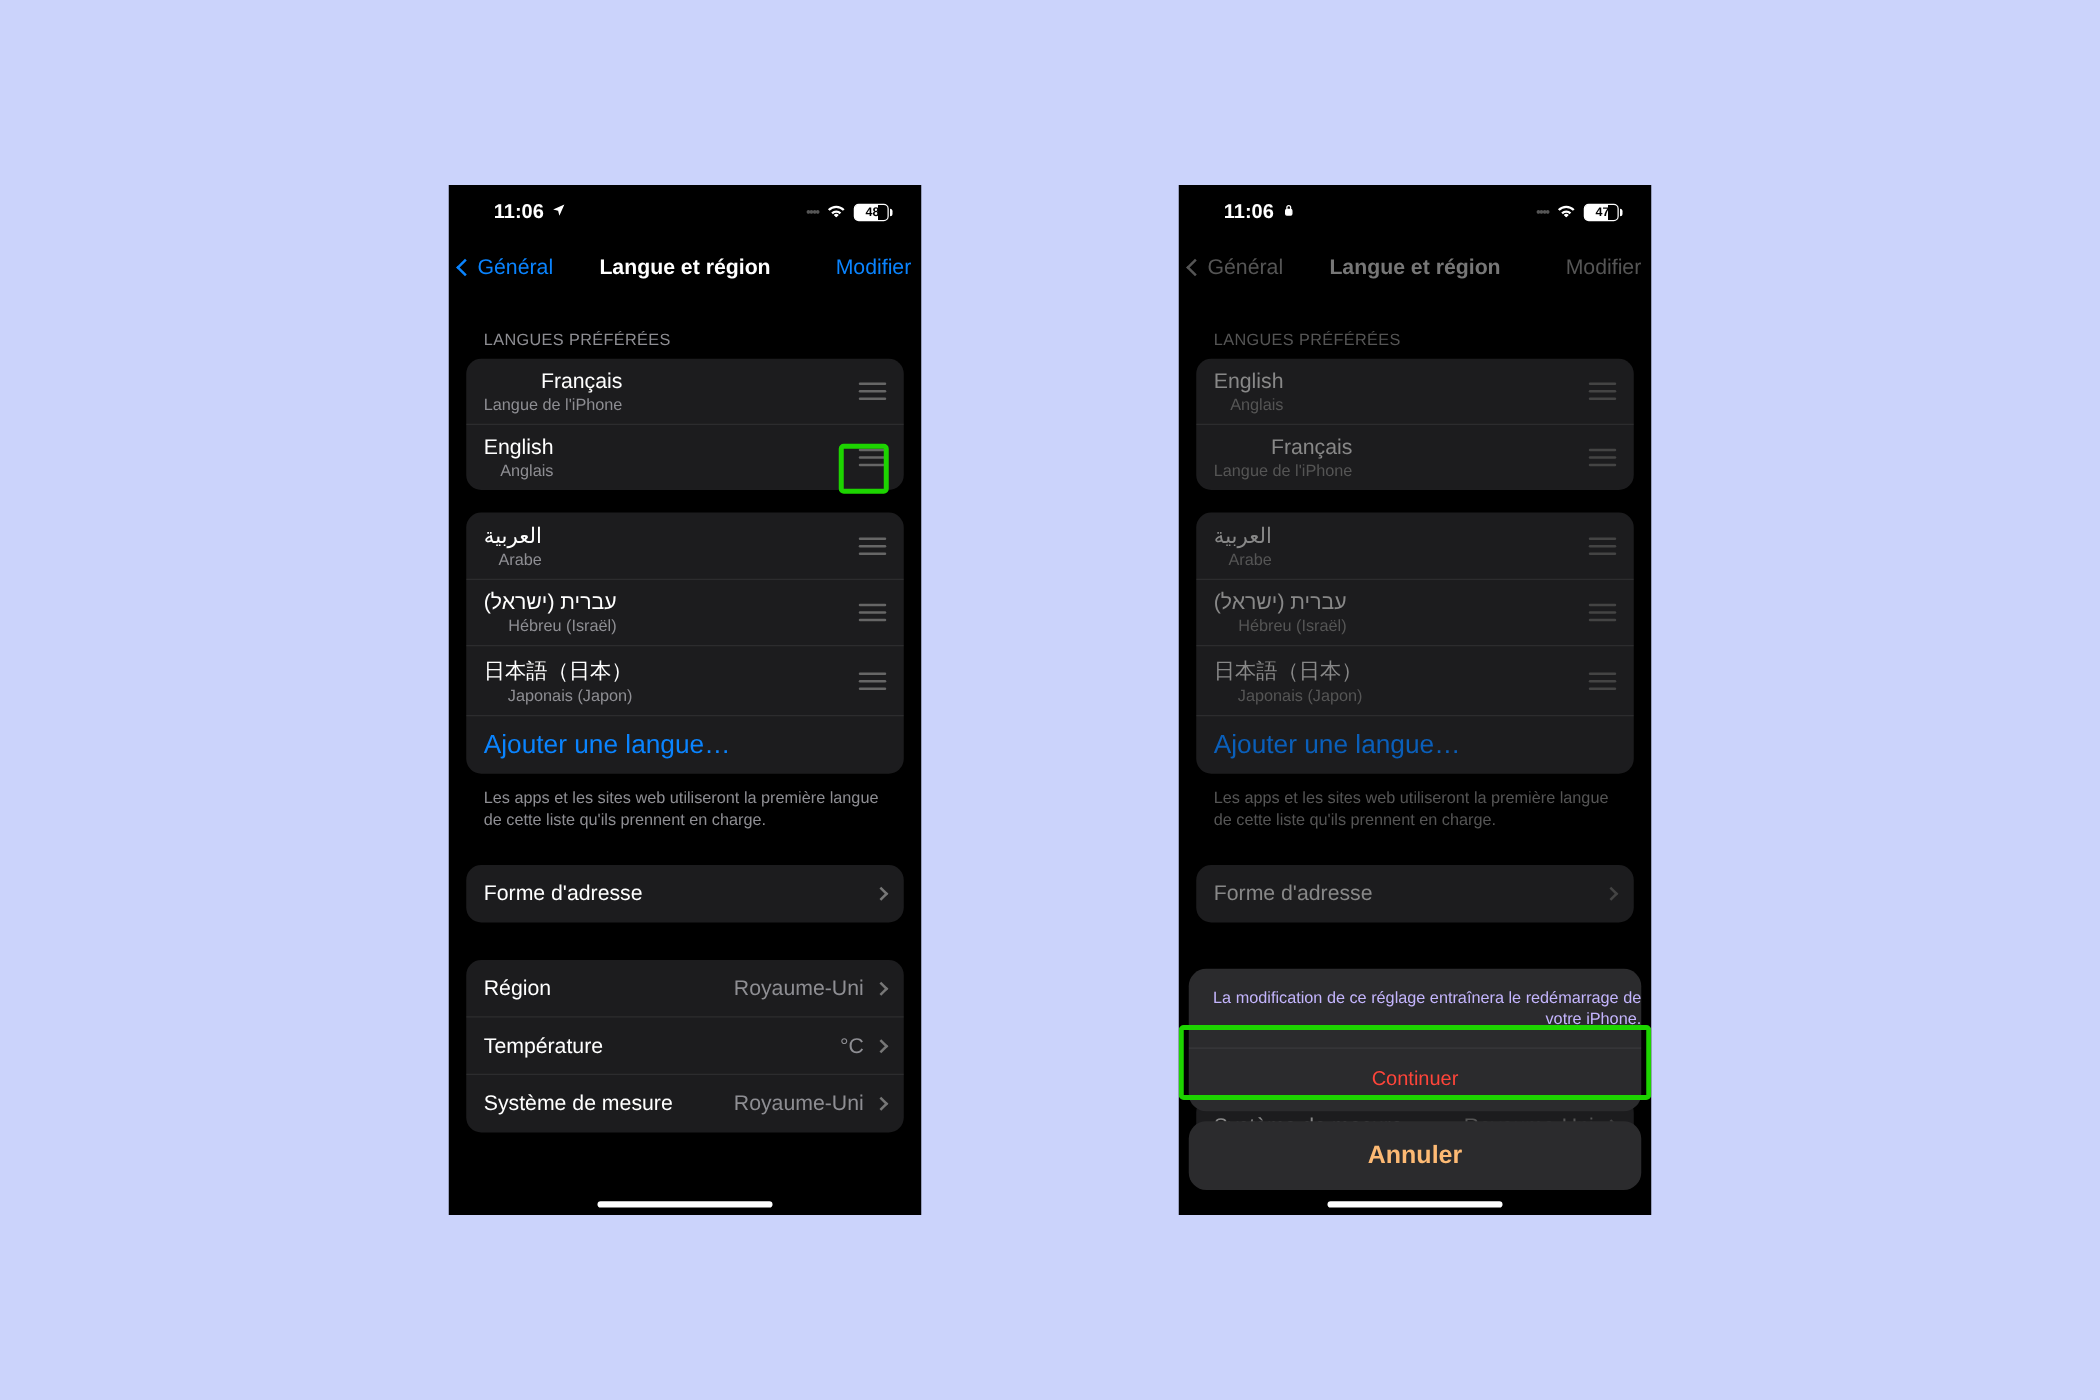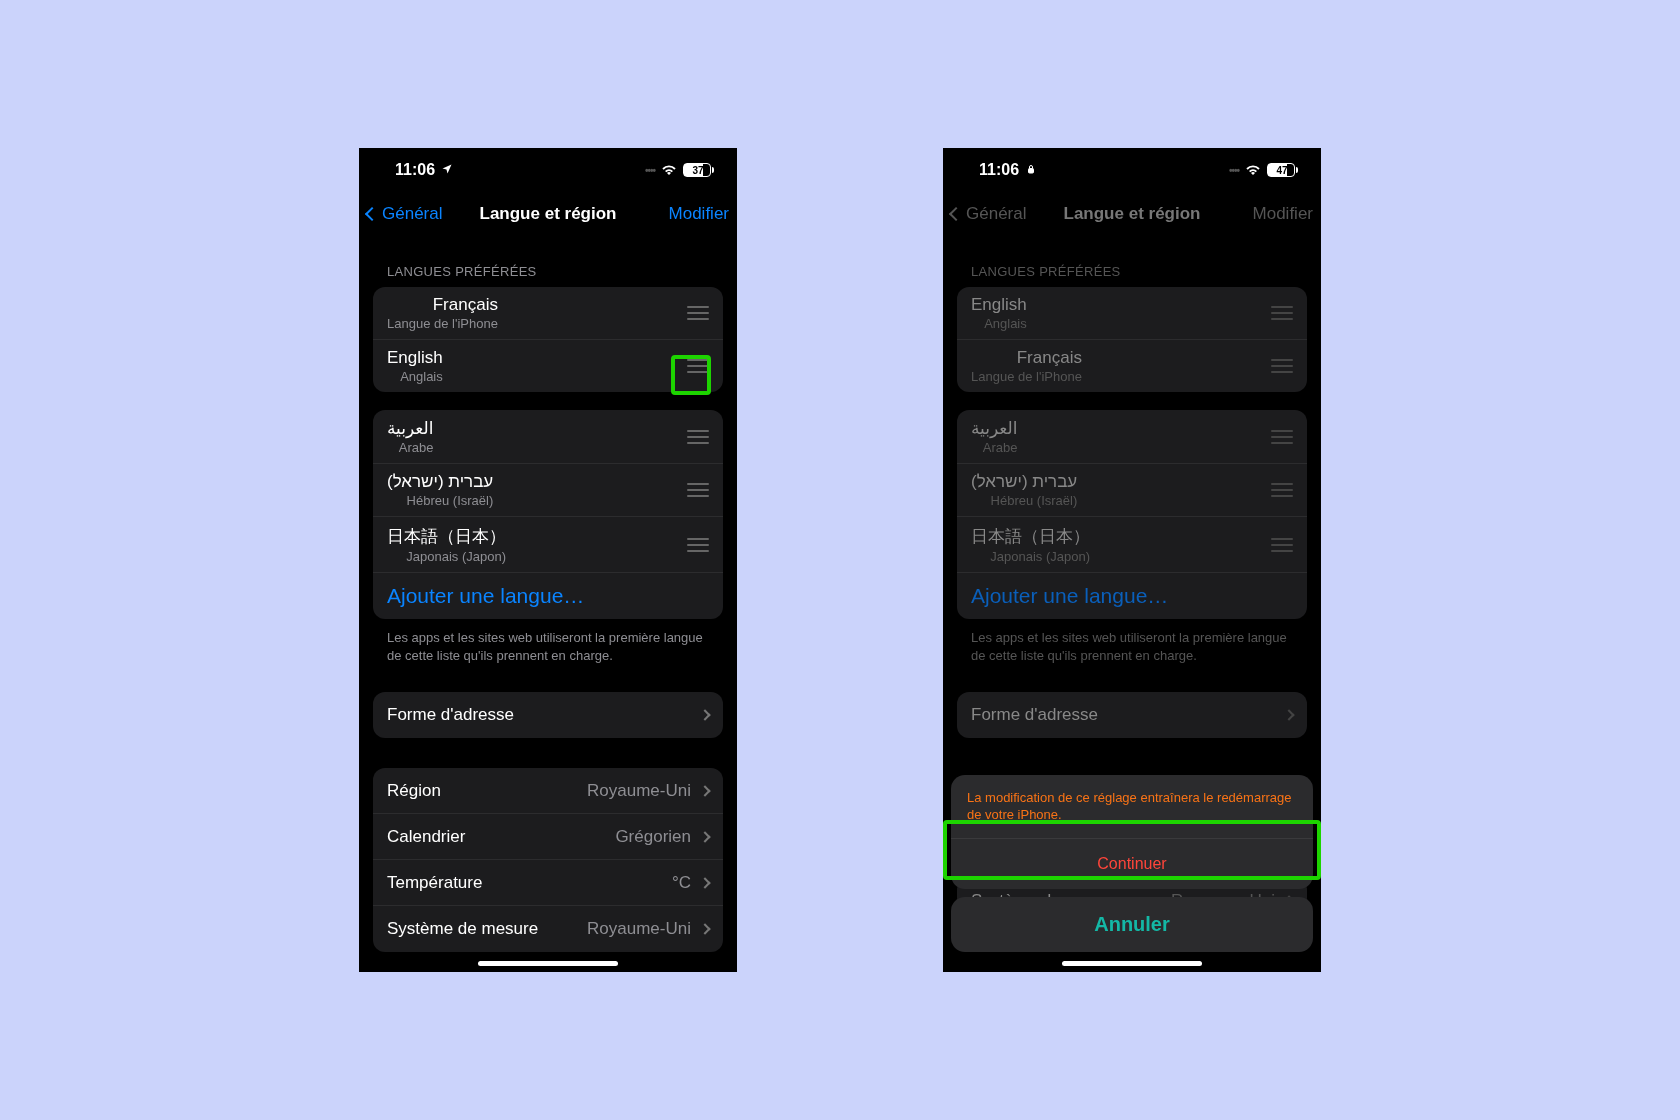--- a/index.html
+++ b/index.html
@@ -99,32 +99,32 @@
     width:140px; height:5px; background:#fff; border-radius:3px;
   }
   .sheet {
     position:absolute; bottom:6px; left:8px; right:8px;
     display:flex; flex-direction:column; gap:8px;
   }
   .sheet-group {
     background:#2B2B2D; border-radius:14px; overflow:hidden;
   }
   .sheet-msg {
-    color:#f97316; font-size:13px; text-align:left; padding:14px 16px;
+    color:#c4b5fd; font-size:13px; text-align:right; padding:14px 0;
     border-bottom:0.5px solid #3a3a3c; line-height:1.35;
   }
   .sheet-btn {
     text-align:center; font-size:16px; padding:16px 0;
     border-bottom:0.5px solid #3a3a3c;
   }
   .sheet-btn:last-child { border-bottom:none; }
   .sheet-continue { color:#FF453A; }
   .sheet-cancel {
     background:#2B2B2D; border-radius:14px;
-    text-align:center; color:#14b8a6; font-size:20px; font-weight:600; padding:16px 0;
+    text-align:center; color:#fdba74; font-size:20px; font-weight:600; padding:16px 0;
     margin-bottom:14px;
   }
   
   .phone.dim .nav-back, .phone.dim .nav-edit { color:#555; }
   .phone.dim .nav-title { color:#777; }
   .phone.dim .row-label { color:#888; }
   .phone.dim .row-sub { color:#555; }
   .phone.dim .section-header { color:#555; }
   .phone.dim .link-blue { color:#0A5FBA; }
   .phone.dim .footer-text { color:#555; }
@@ -146,21 +146,21 @@
       </span>
     </div>
     <div class="status-right">
       <span class="dots">••••</span>
       <span>
         <svg width="16" height="12" viewBox="0 0 24 18" fill="#fff">
             <path d="M12 18l-3-3a4.2 4.2 0 016 0l-3 3zM4 10l-2-2a14 14 0 0120 0l-2 2a11 11 0 00-16 0zm4 4l-2-2a8.5 8.5 0 0112 0l-2 2a5.7 5.7 0 00-8 0z"></path>
           </svg>
       </span>
       <span class="battery">
-          <span>37</span>
+          <span>48</span>
         </span>
     </div>
   </div>
 
   <div class="nav-bar">
     <div class="nav-back">
       <span class="chev"></span>
       <span>Général</span>
     </div>
     <div class="nav-title">Langue et région</div>
@@ -240,27 +240,20 @@
         <div class="row-label">Forme d'adresse</div>
         <span class="chev-right-gray"></span>
       </div>
     </div>
 
     <div class="group group-gap">
       <div class="row">
         <div class="row-label">Région</div>
         <div class="row-right">
           <span class="row-value">Royaume-Uni</span>
-          <span class="chev-right-gray"></span>
-        </div>
-      </div>
-      <div class="row">
-        <div class="row-label">Calendrier</div>
-        <div class="row-right">
-          <span class="row-value">Grégorien</span>
           <span class="chev-right-gray"></span>
         </div>
       </div>
       <div class="row">
         <div class="row-label">Température</div>
         <div class="row-right">
           <span class="row-value">°C</span>
           <span class="chev-right-gray"></span>
         </div>
       </div>

